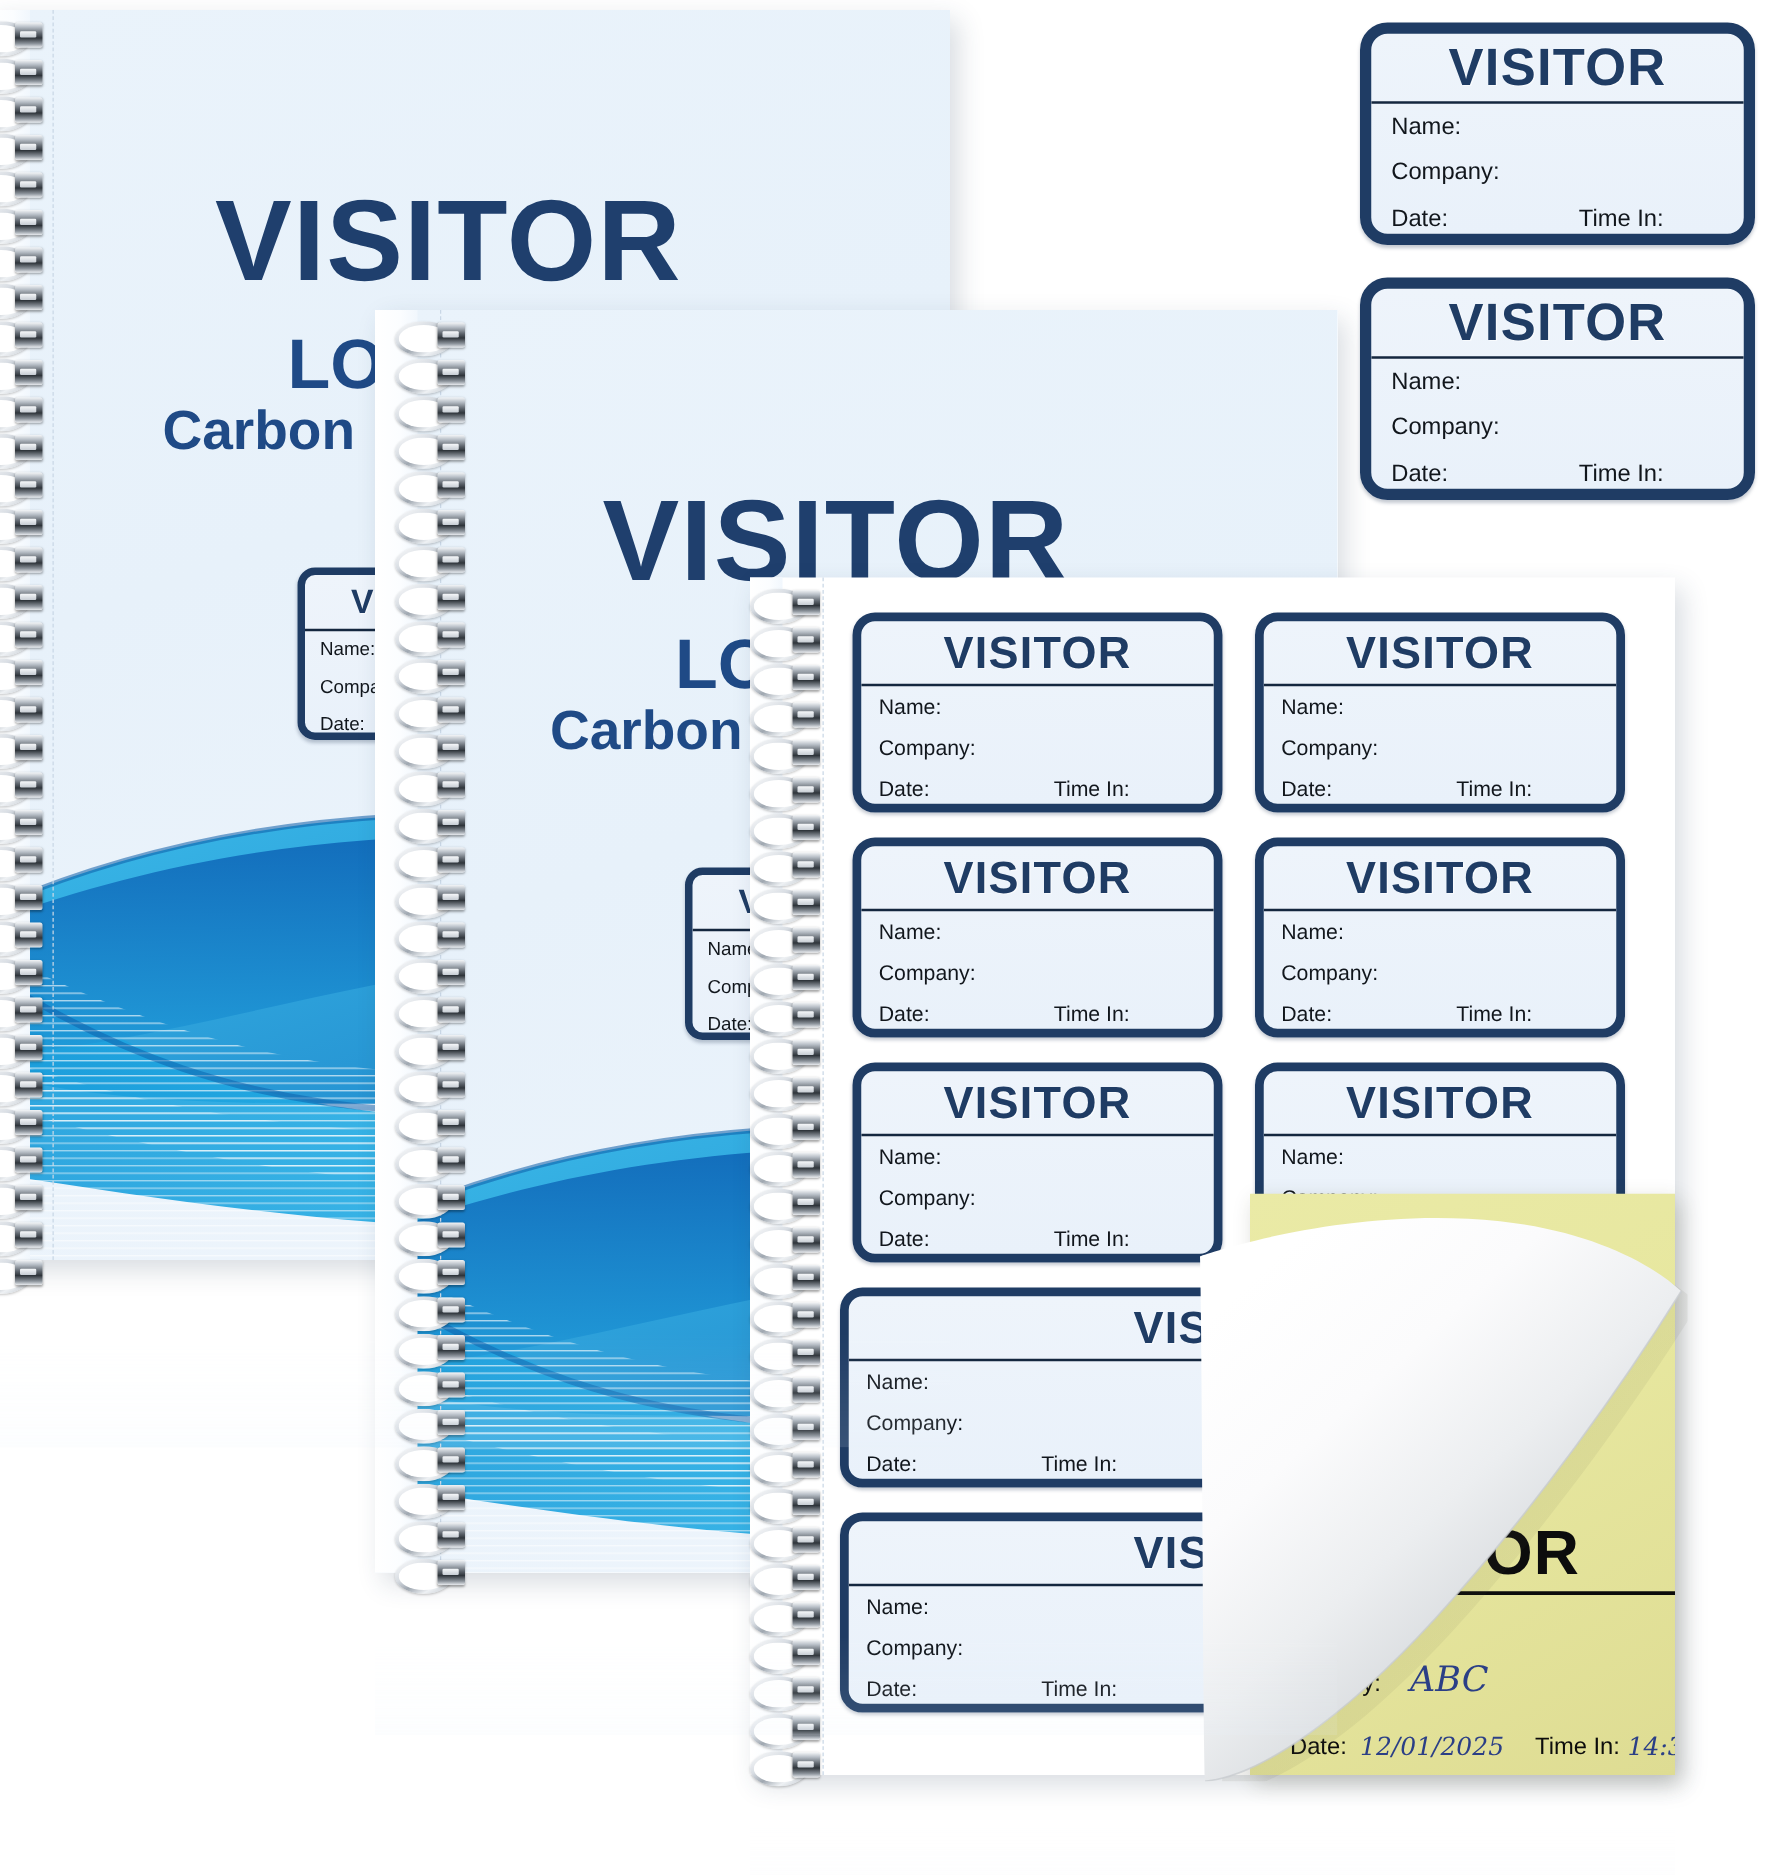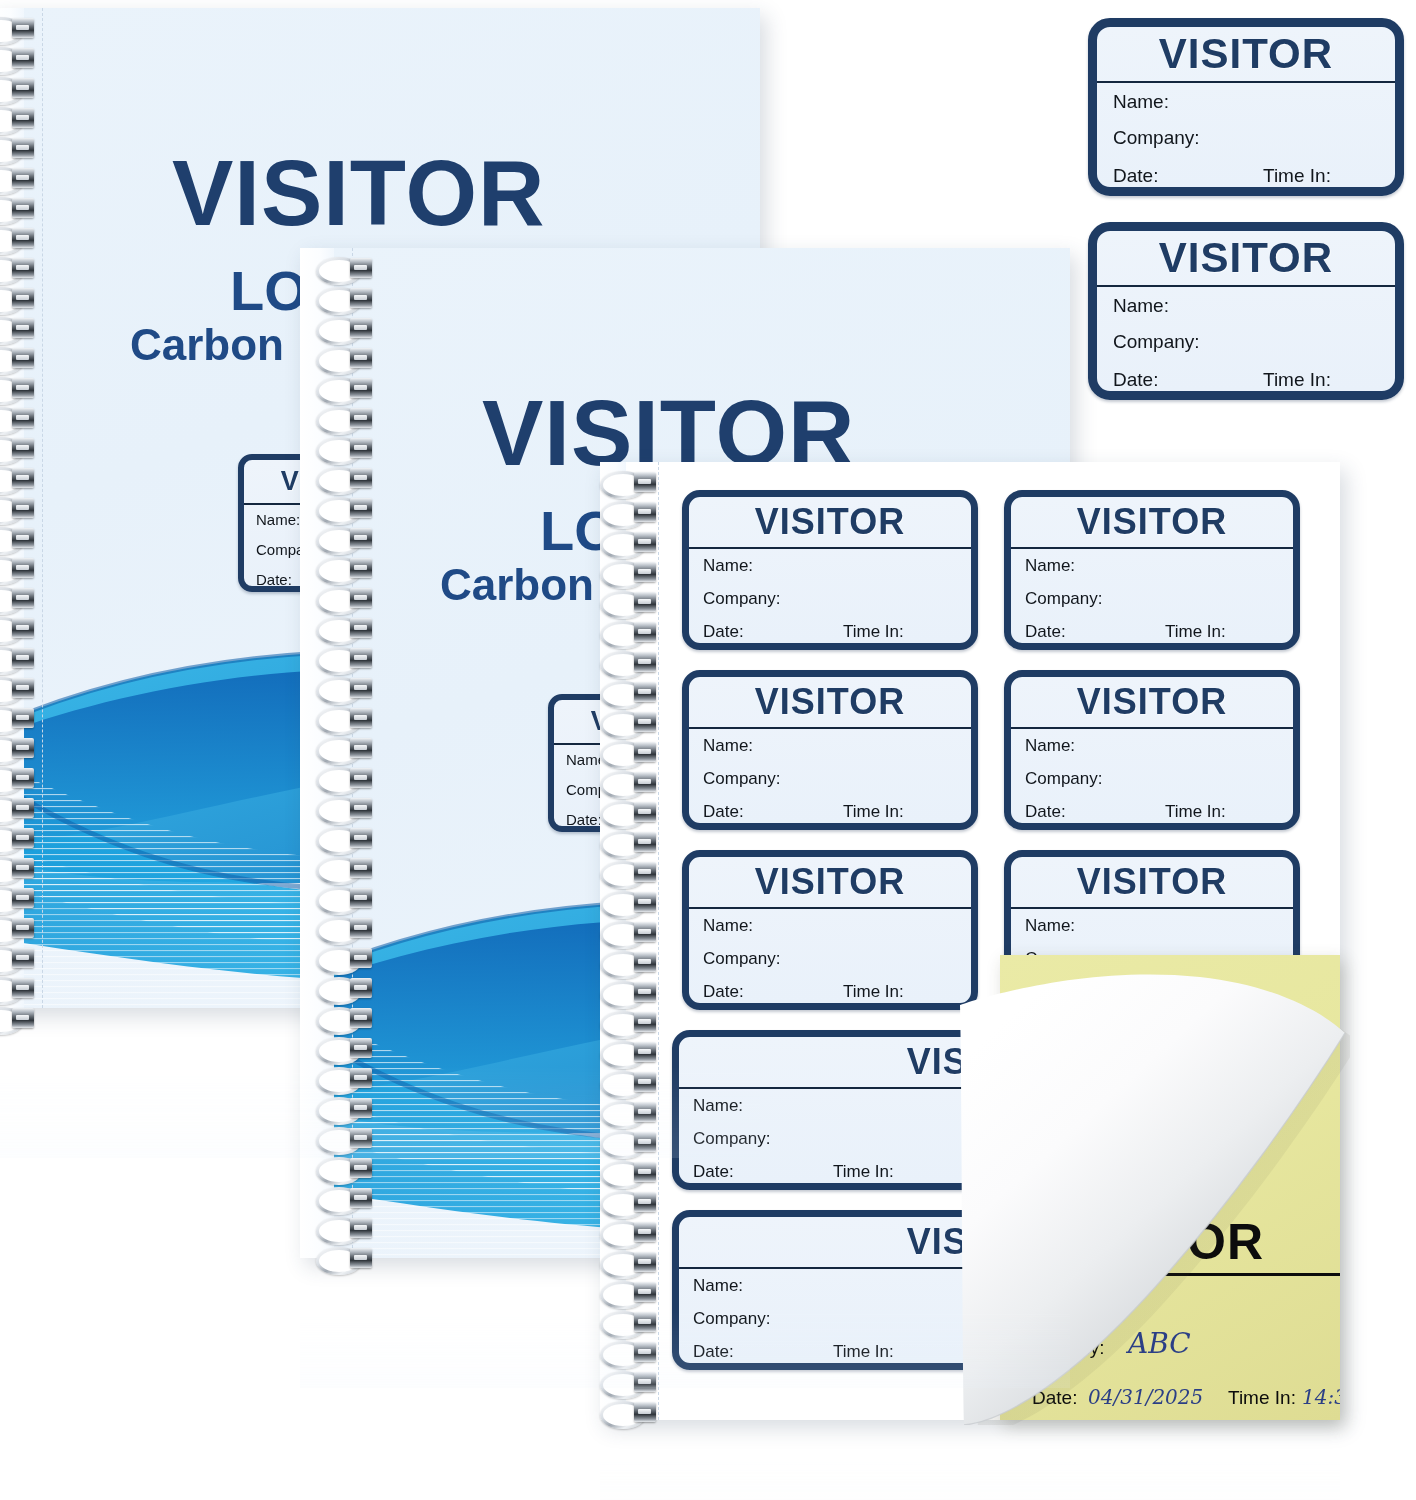--- a/index.html
+++ b/index.html
@@ -726,21 +726,21 @@
     <div class="ctitle" style="left:58px;top:258px;font-size:50px;">VISITOR</div>
     <div class="crule" style="left:-10px;top:318px;width:358px;"></div>
 
     <div class="clabel" style="left:-6px;top:330px;font-size:19px;">Name:</div>
     <div class="cwrite" style="left:58px;top:322px;font-size:28px;">John</div>
 
     <div class="clabel" style="left:18px;top:382px;font-size:19px;">Company:</div>
     <div class="cwrite" style="left:128px;top:372px;font-size:28px;">ABC</div>
 
     <div class="clabel" style="left:32px;top:432px;font-size:19px;">Date:</div>
-    <div class="cwrite" style="left:88px;top:430px;font-size:20px;">04/31/2025</div>
+    <div class="cwrite" style="left:88px;top:430px;font-size:20px;">12/01/2025</div>
     <div class="clabel" style="left:228px;top:432px;font-size:19px;">Time In:</div>
     <div class="cwrite" style="left:302px;top:430px;font-size:20px;">14:30</div>
 
     <div class="crule" style="left:245px;top:88px;width:90px;height:3px;background:#1f3c64;opacity:.85;"></div>
     <div class="clabel" style="left:205px;top:172px;font-size:17px;color:#1b2836;">n:</div>
   </div>
 
   <div class="curl" style="left:900px;top:955px;width:450px;height:470px;">
     <svg width="450" height="470" viewBox="0 0 450 470">
       <defs>

